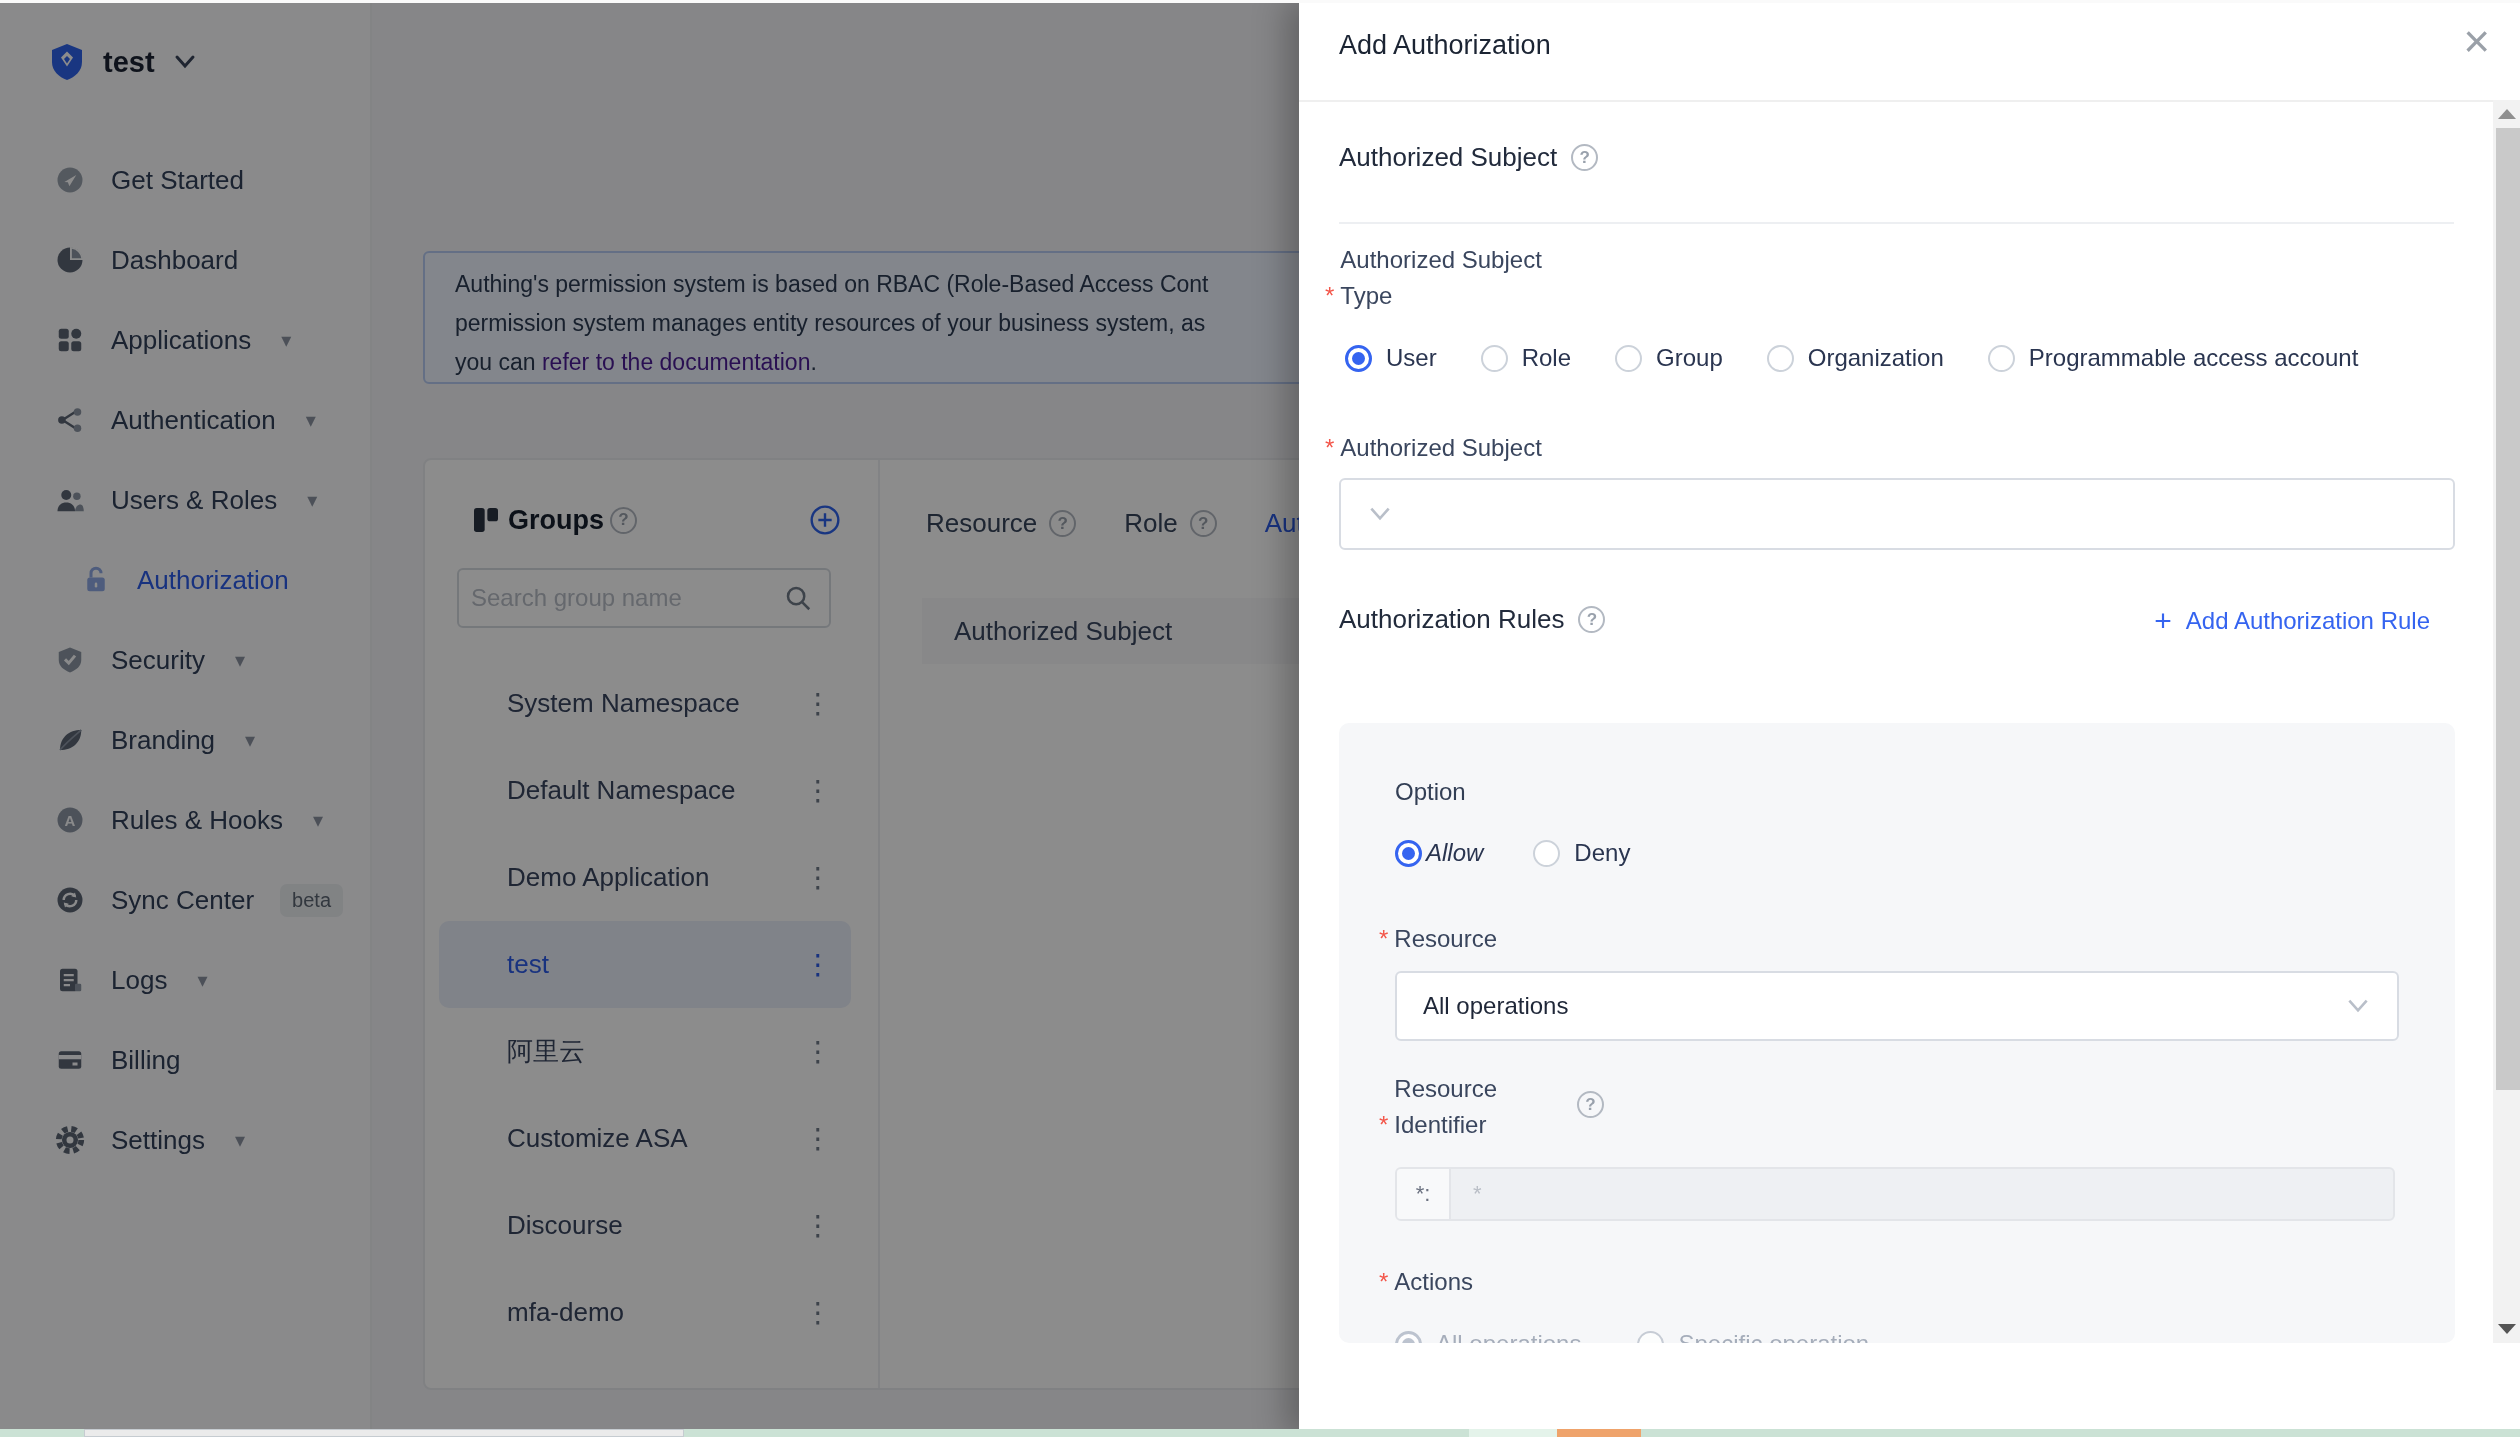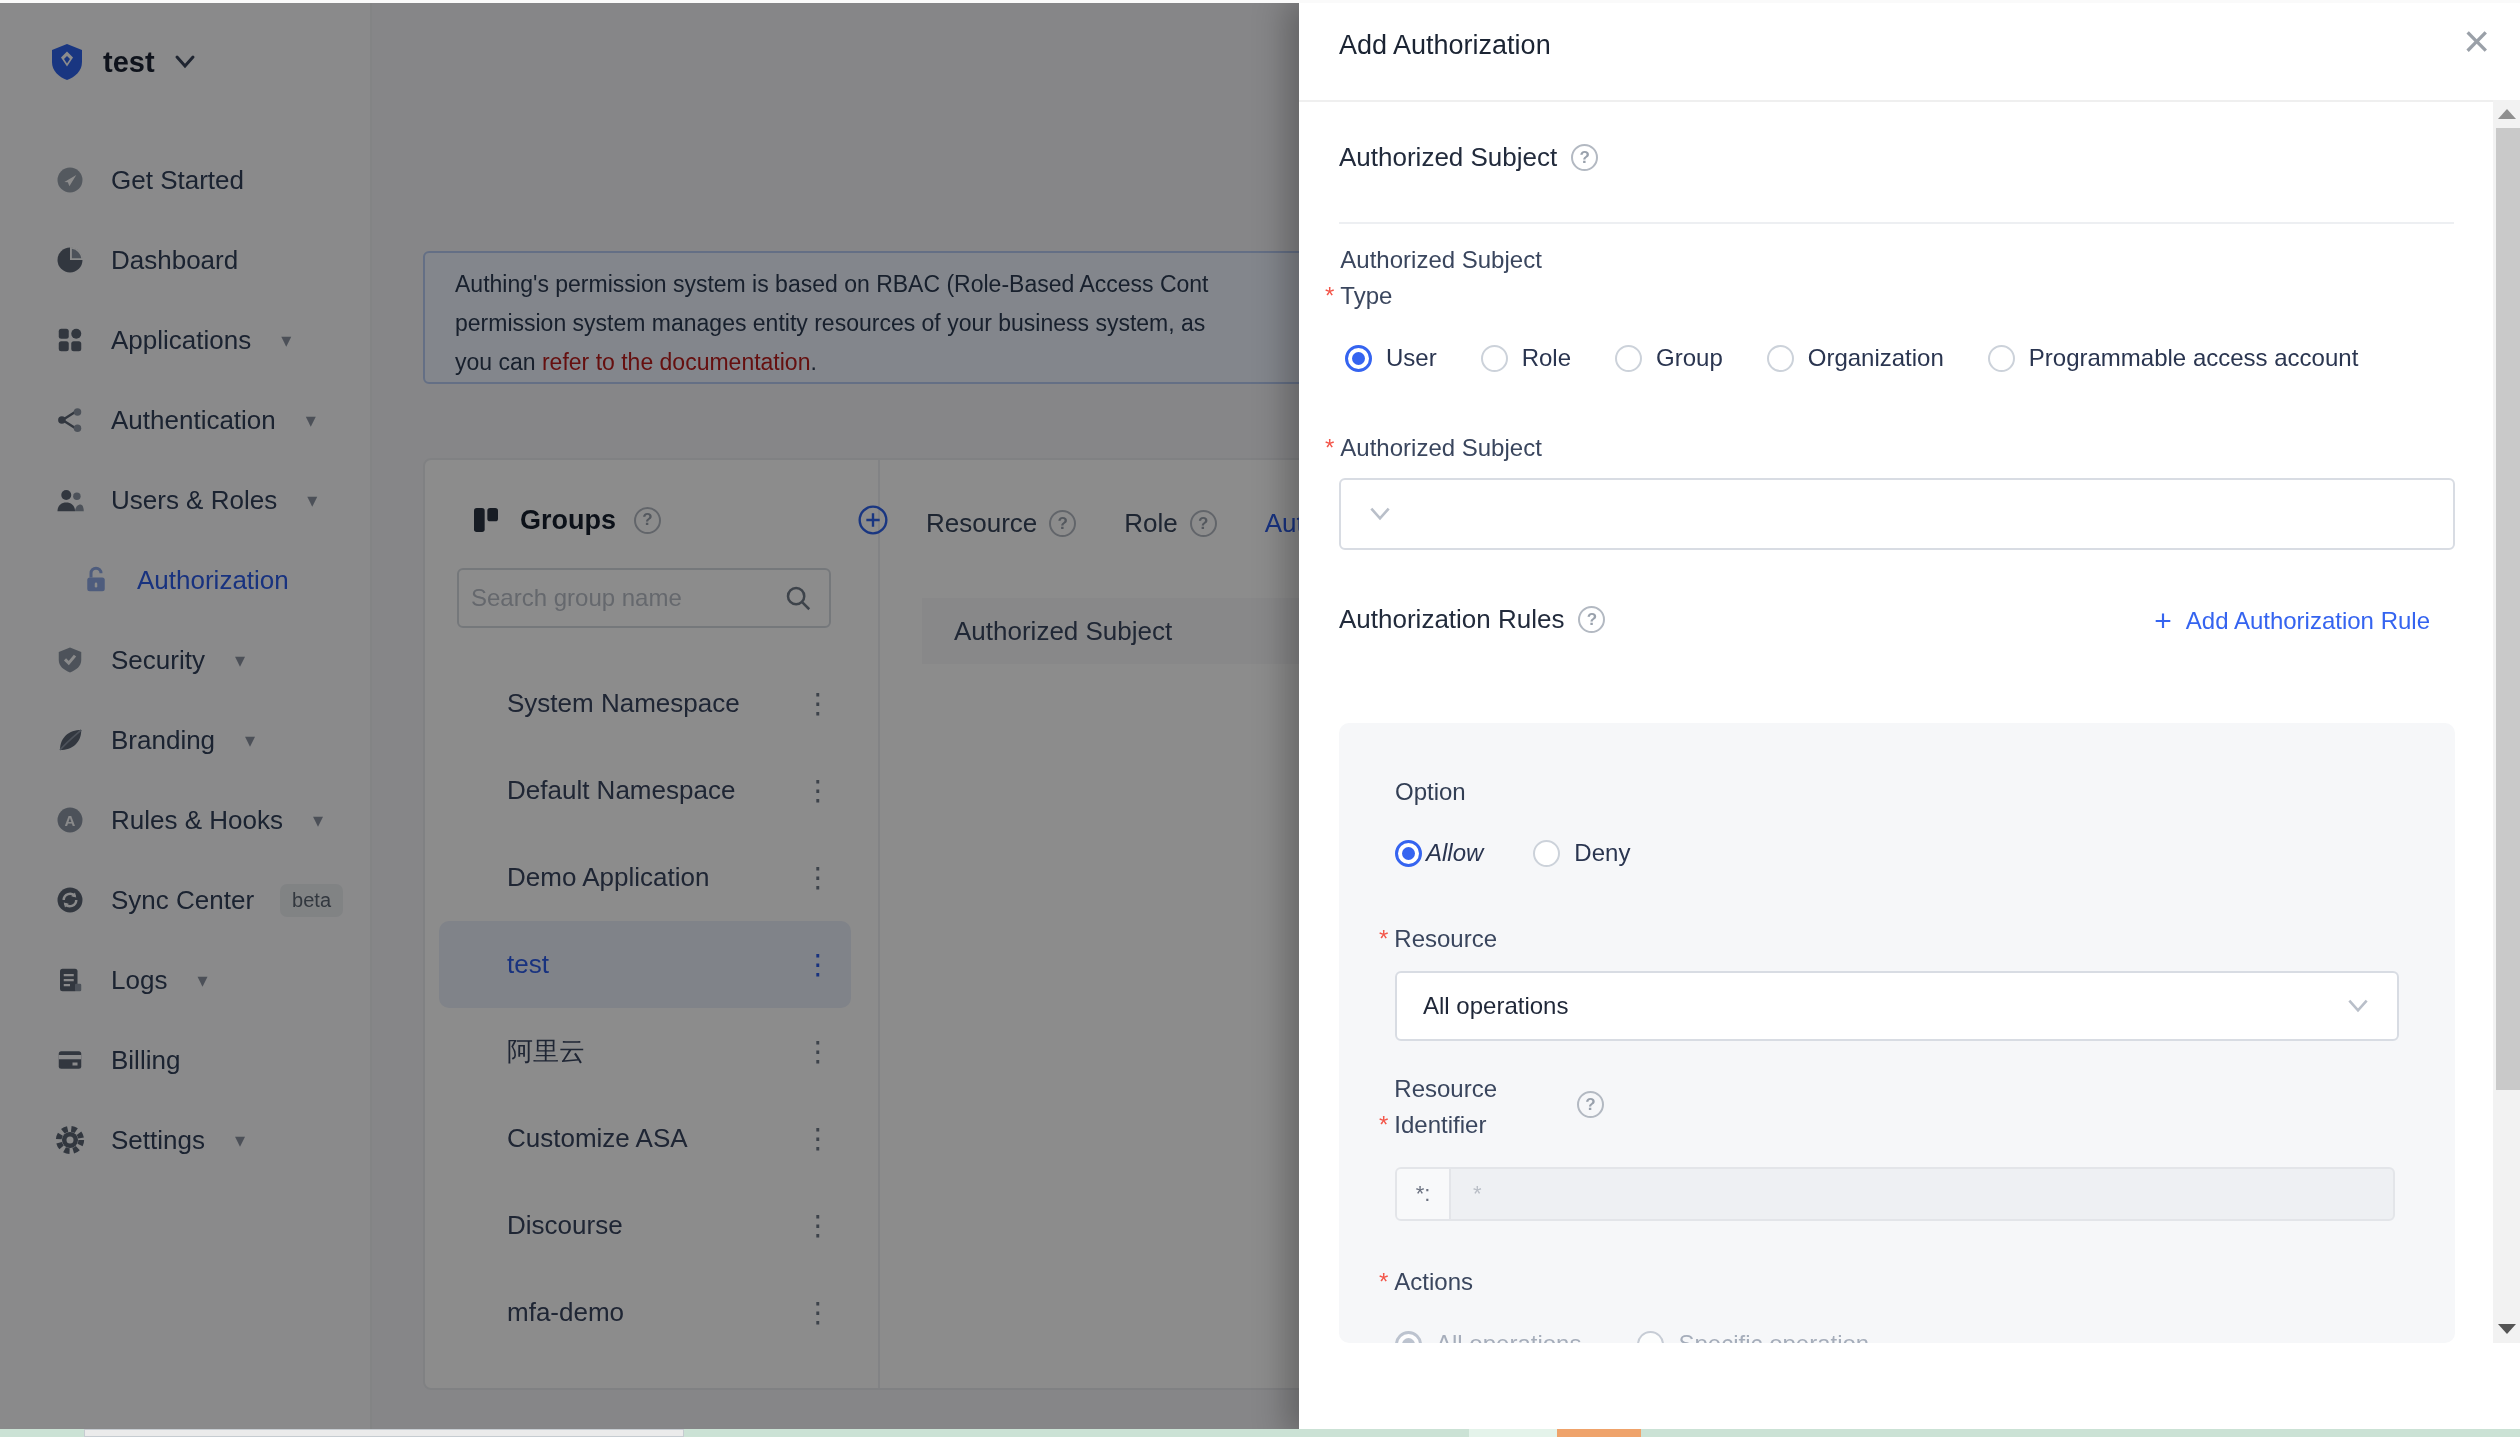--- a/index.html
+++ b/index.html
@@ -14,24 +14,24 @@
   .nav{position:absolute;left:0;top:140px;width:370px;}
   .nav-item{position:relative;height:80px;display:flex;align-items:center;padding-left:55px;gap:26px;font-size:26px;color:#32405a;}
   .nav-item .caret{font-size:20px;color:#8b93a1;margin-left:4px;}
   .nav-active{position:absolute;left:13px;right:14px;top:6px;bottom:6px;background:#e7edf8;border-radius:10px;z-index:0;}
   .nav-item>*{position:relative;z-index:1;}
   .nav-item.active{color:#2d5ce8;}
   .beta{background:#eceef1;color:#5c6673;font-size:20px;padding:5px 12px;border-radius:7px;}
   .title{position:absolute;left:423px;top:142px;font-size:39px;font-weight:600;color:#141a26;}
   .banner{position:absolute;left:423px;top:251px;width:1160px;height:133px;background:#eef4ff;border:2px solid #b7cbf2;border-radius:6px;
           font-size:23px;color:#2c3b52;line-height:39px;padding:12px 30px;box-sizing:border-box;}
-  .banner a{color:#b91c1c;text-decoration:none;}
+  .banner a{color:#4c1d95;text-decoration:none;}
   .card{position:absolute;left:423px;top:458px;width:1160px;height:932px;background:#fff;border:2px solid #e9ebef;border-radius:8px;box-sizing:border-box;}
   .gdiv{position:absolute;left:453px;top:0;bottom:0;width:2px;background:#edeff2;}
-  .ghead{position:absolute;left:45px;top:44px;display:flex;align-items:center;gap:18px;}
+  .ghead{position:absolute;left:45px;top:44px;display:flex;align-items:center;gap:6px;}
   .gtitle{font-size:27px;font-weight:600;color:#16202e;}
   .gsearch{position:absolute;left:32px;top:108px;width:374px;height:60px;border:2px solid #d6dae1;border-radius:6px;background:#fff;
            display:flex;align-items:center;box-sizing:border-box;padding:0 16px 0 10px;}
   .gsearch input{border:0;outline:none;flex:1;font-size:24px;color:#333;background:transparent;font-family:inherit;}
   .gsearch input::placeholder{color:#b9bec7;}
   .glist{position:absolute;left:14px;top:200px;width:412px;}
   .grow{position:relative;height:87px;display:flex;align-items:center;padding-left:68px;font-size:26px;color:#394souls;color:#394560;box-sizing:border-box;}
   .grow .kebab{position:absolute;right:18px;font-size:28px;color:#707a88;letter-spacing:1px;}
   .grow.active{background:#e9eef9;border-radius:10px;color:#2d5ce8;}
   .grow.active .kebab{color:#2d5ce8;}

